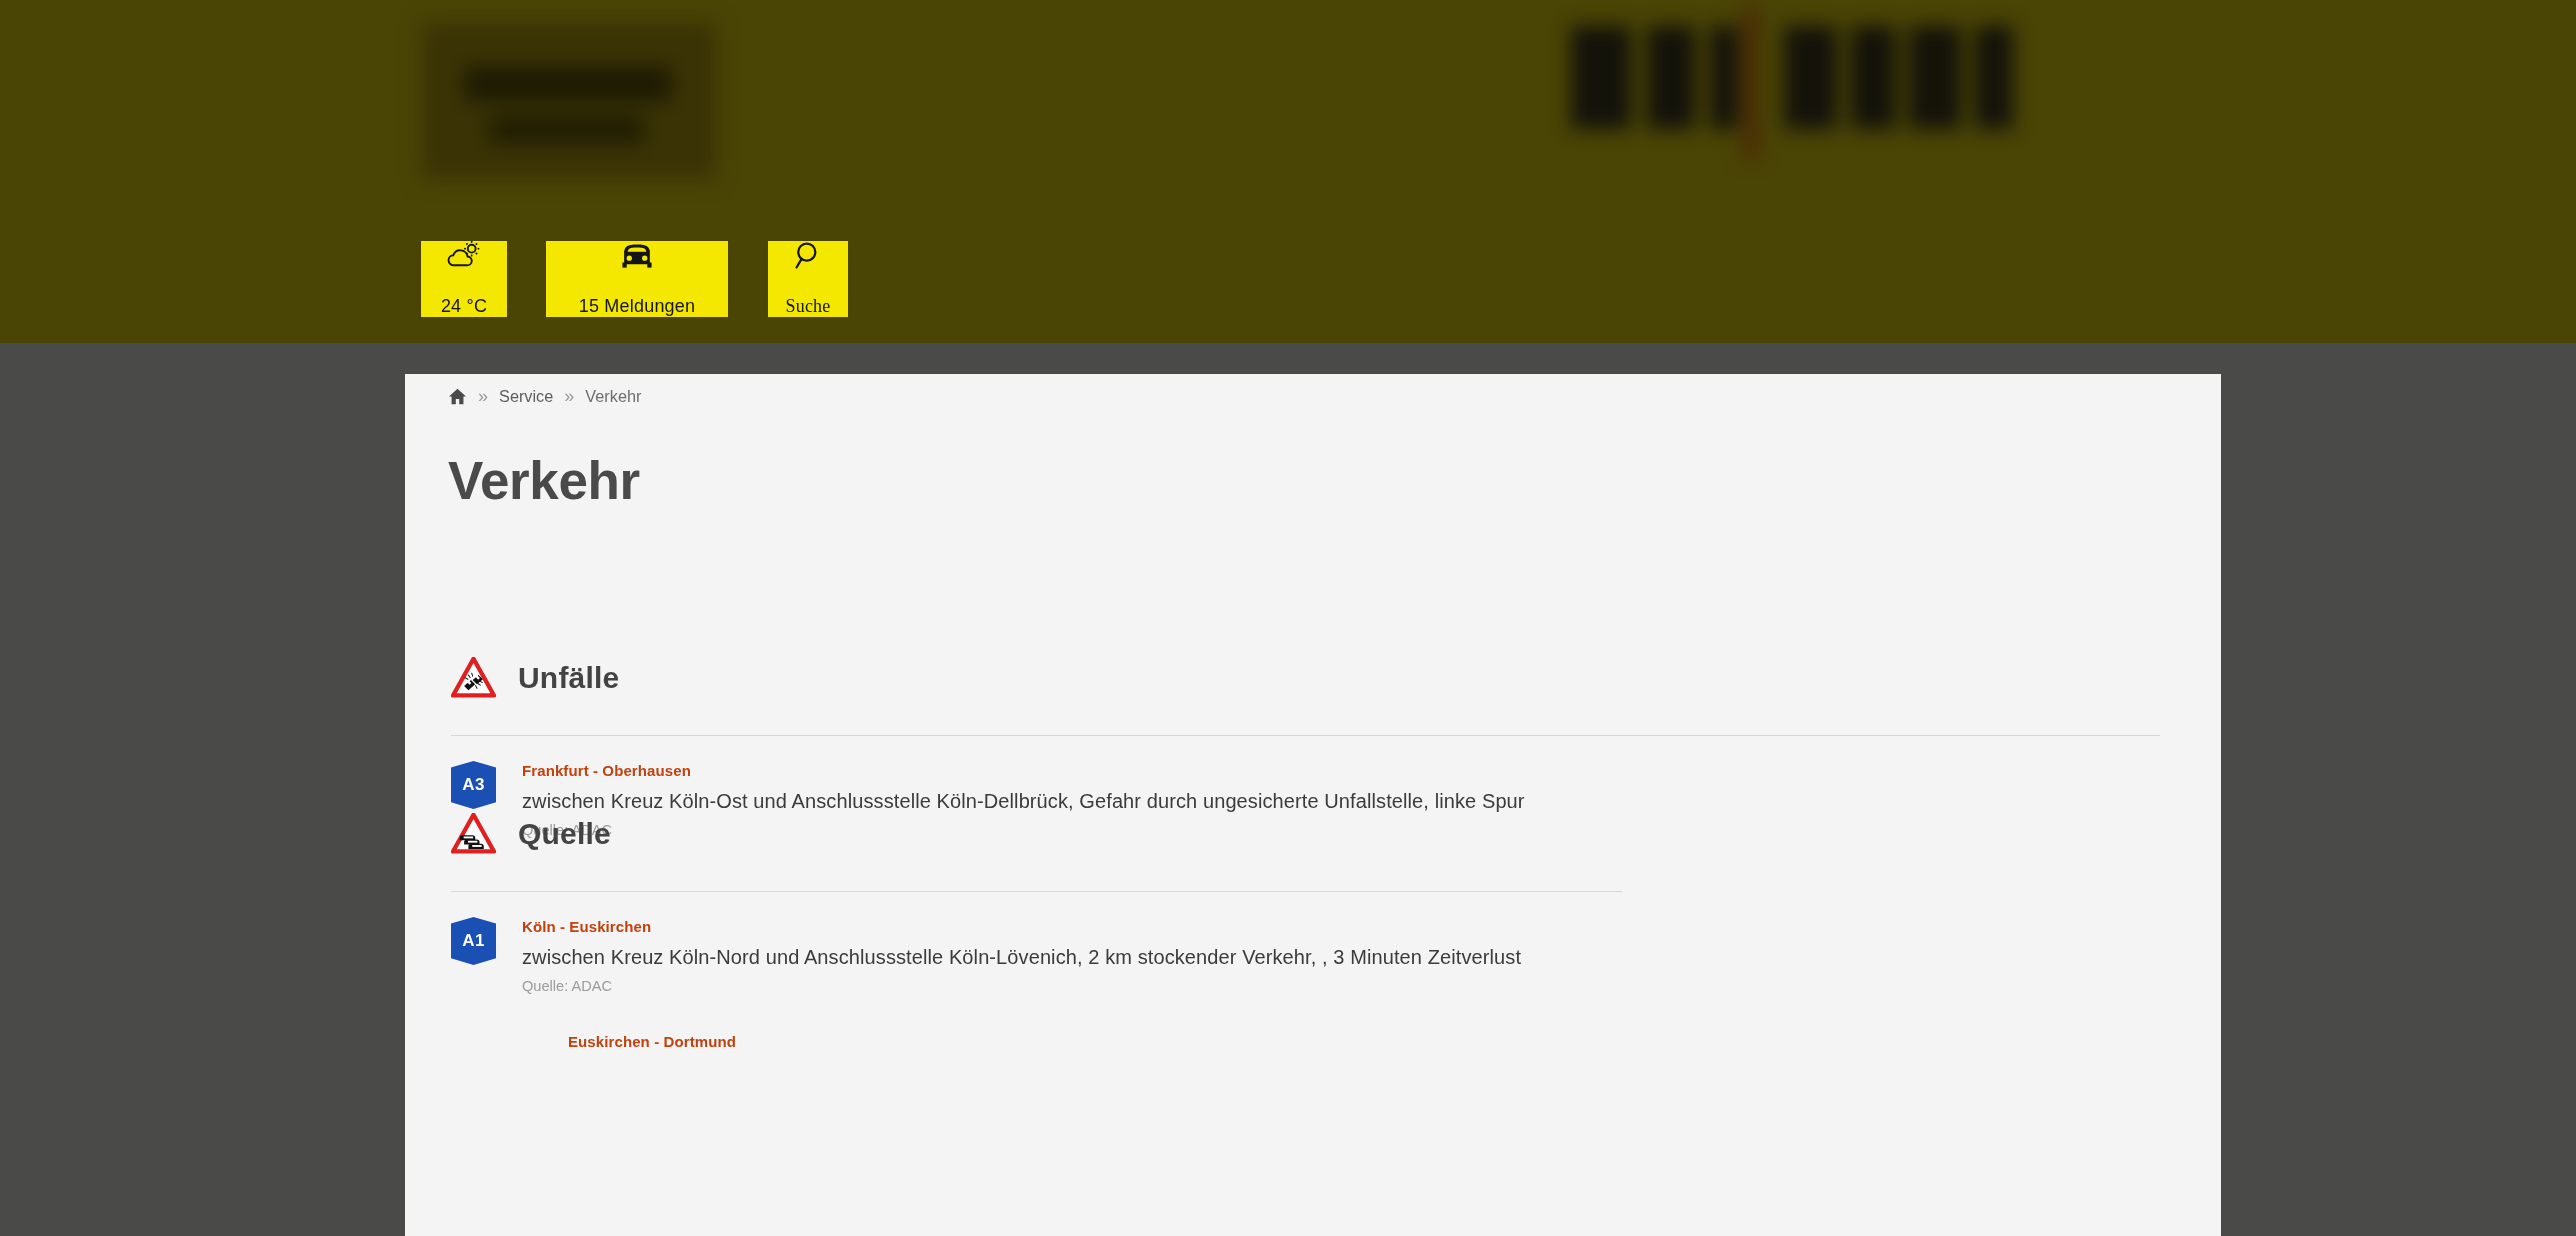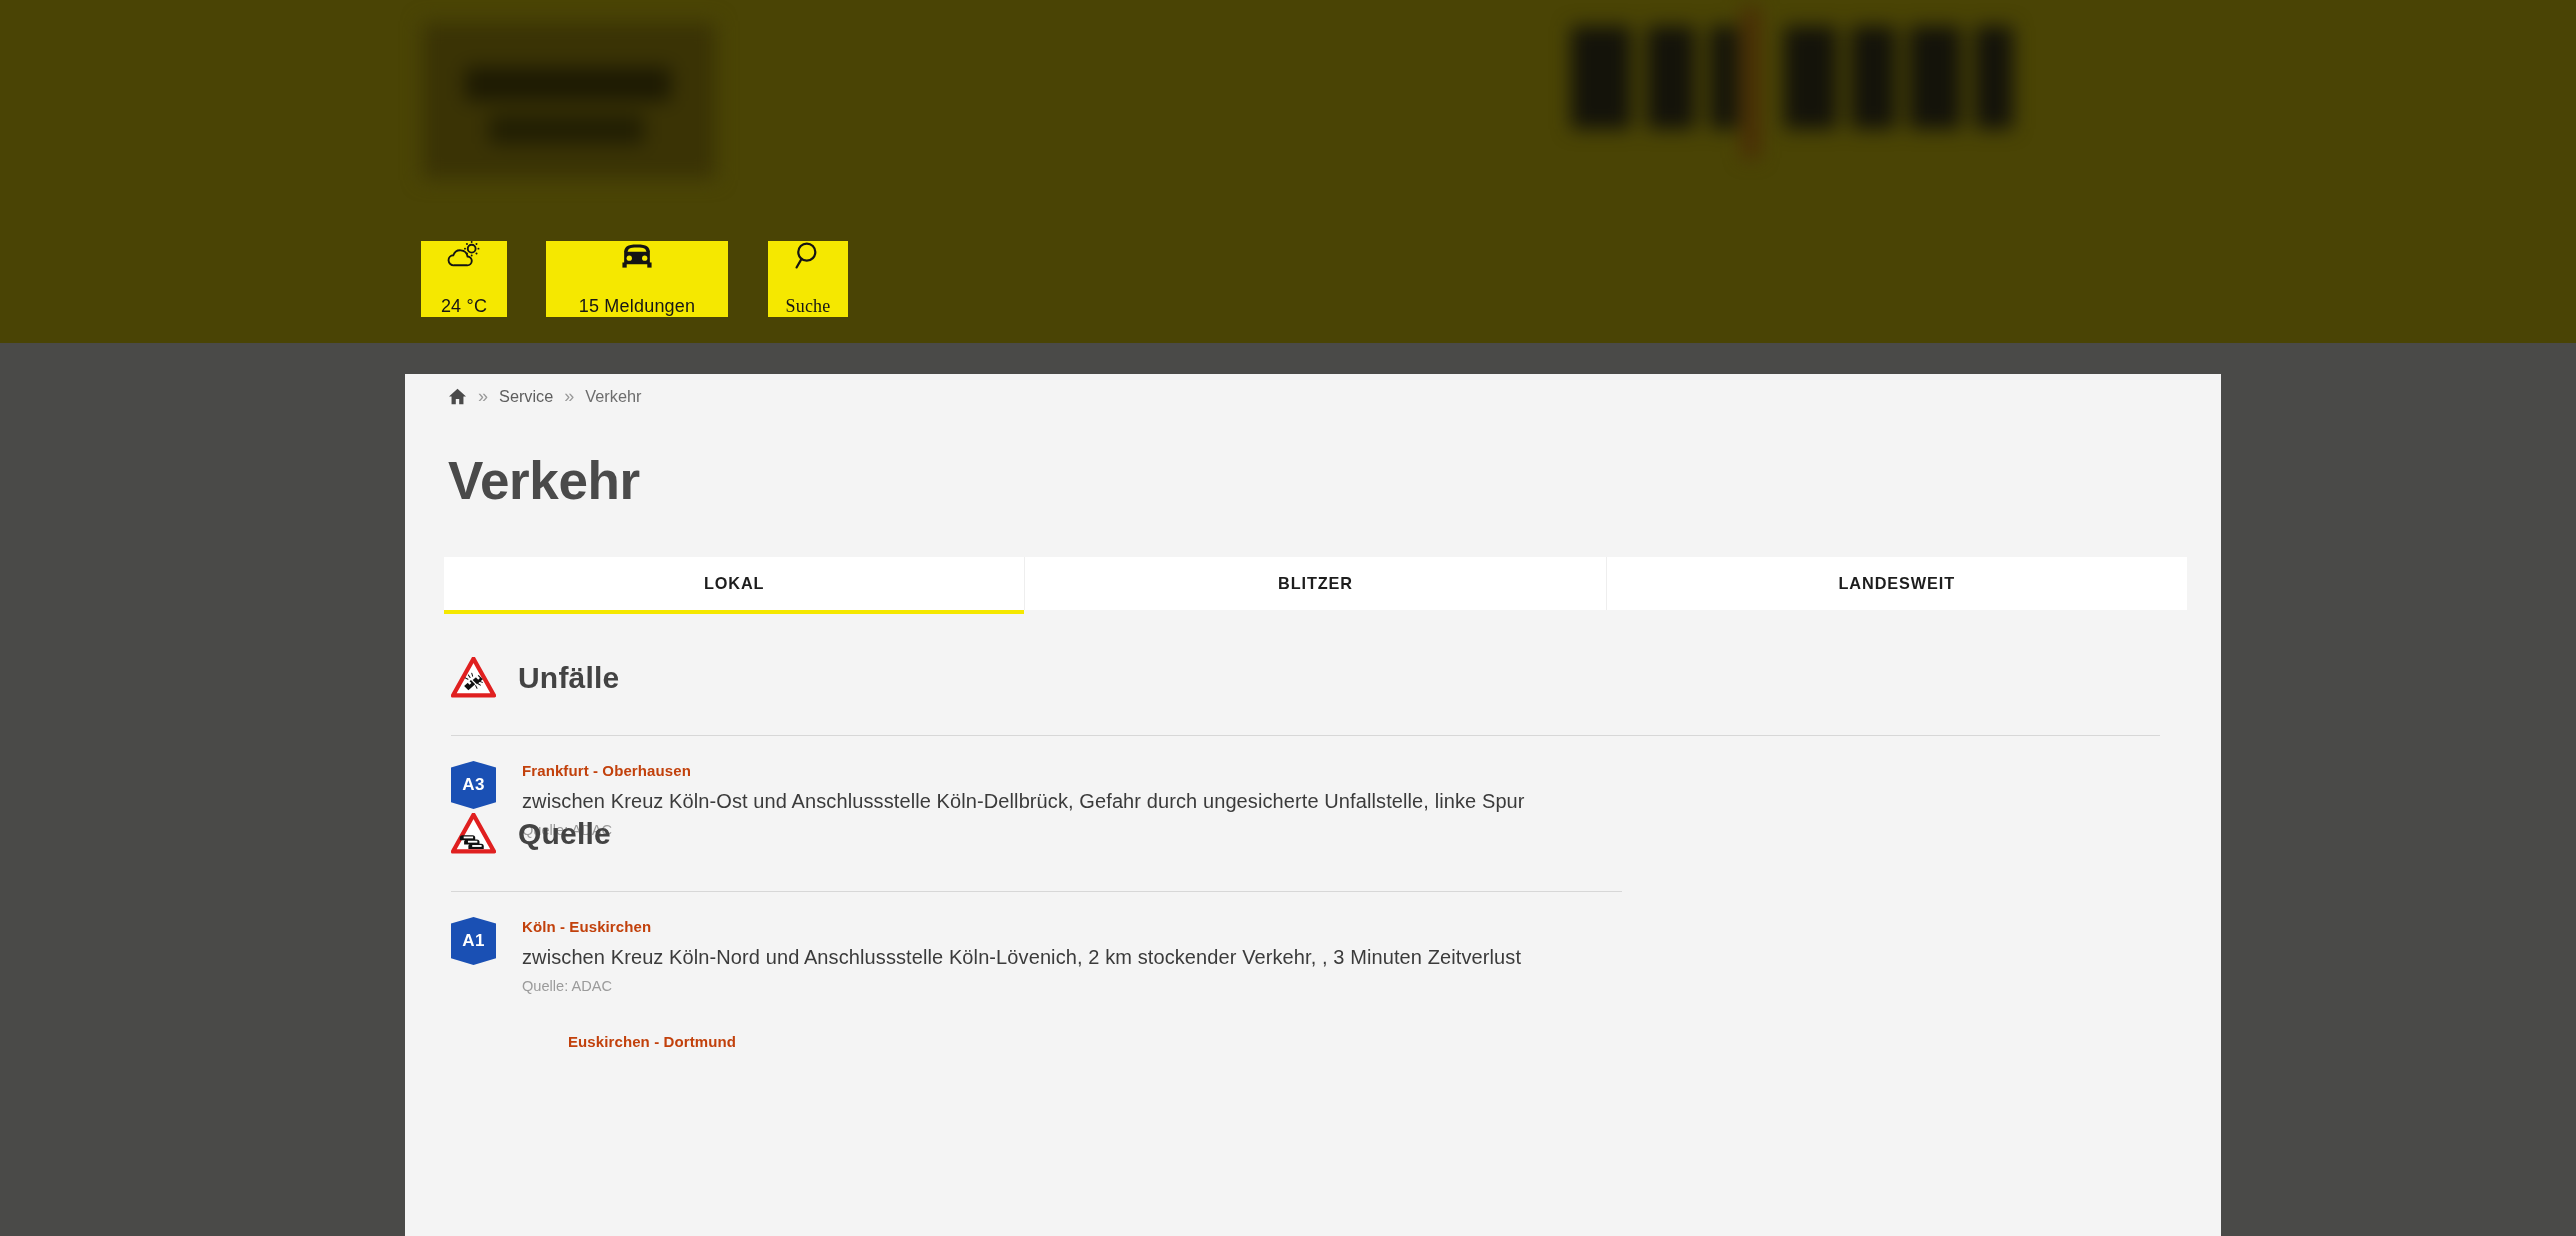--- a/index.html
+++ b/index.html
@@ -246,31 +246,20 @@
       </svg>
     </span>
     <span class="sep">»</span>
     <span class="crumb">Service</span>
     <span class="sep">»</span>
     <span class="crumb current">Verkehr</span>
   </div>
 
   <h1 id="page-title">Verkehr</h1>
 
-  <div id="tabs">
-    <div class="tab active">
-      <span>LOKAL</span>
-    </div>
-    <div class="tab">
-      <span>BLITZER</span>
-    </div>
-    <div class="tab">
-      <span>LANDESWEIT</span>
-    </div>
-  </div>
 
   <div class="section" id="section-unfaelle">
     <div class="sec-head">
       <span>
         <svg class="sign" viewBox="0 0 52 48">
           <path d="M26 2 L50 45 H2 Z" fill="#ffffff" stroke="#e02020" stroke-width="5" stroke-linejoin="round"></path>
           <g fill="#111111">
             <path d="M15 34 l8-7 5 5 -8 7 z"></path>
             <path d="M25 27 l7-6 5 5 -7 6 z"></path>
             <path d="M18.5 29.5 l2-2 3 3 -2 2 z" fill="#ffffff"></path>

